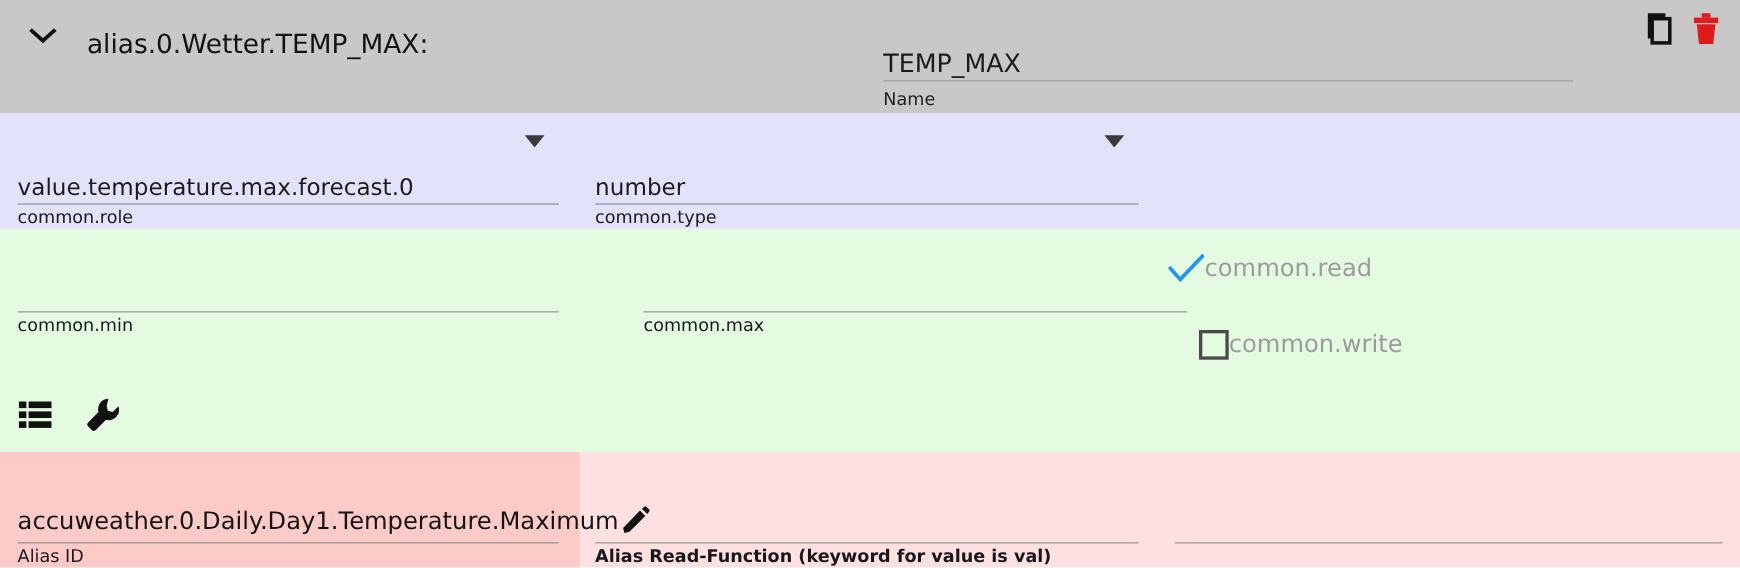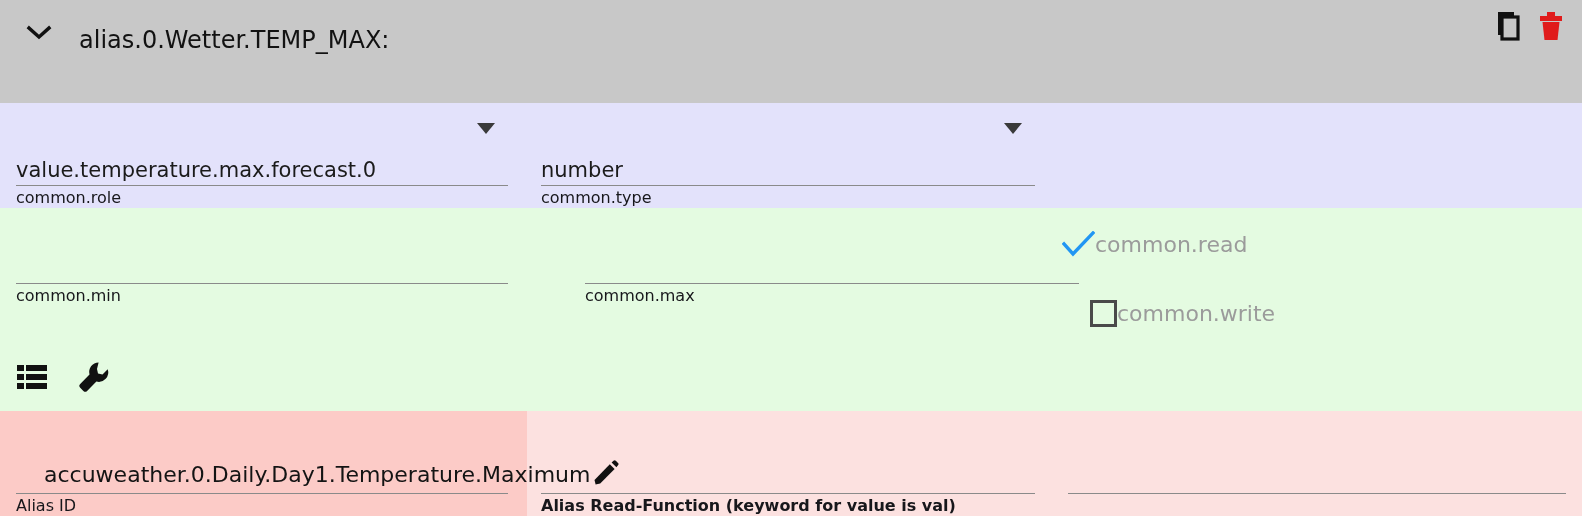--- a/index.html
+++ b/index.html
@@ -188,21 +188,20 @@
   .f-aliasread  { left: 541px;  top: 414px; width: 494px; height: 102px; font-weight: bold; }
   .f-aliaswrite { left: 1068px; top: 414px; width: 498px; height: 102px; }
   .alias-value-wrap {
     position: absolute;
     left: 0;
     bottom: 26px;
     display: flex;
     align-items: center;
     gap: 3px;
     white-space: nowrap;
-    margin-left: 28px;
   }
   .alias-value-wrap .txt {
     font-size: 22px;
     color: #141414;
     line-height: 26px;
   }
 </style>
 </head>
 <body>
 
@@ -215,20 +214,25 @@
   <div class="alias-left-tint"></div>
 
   <div class="chevron-btn">
     <svg width="26" height="16" viewBox="0 0 26 16" aria-hidden="true">
       <path d="M3 3 L13 12 L23 3" fill="none" stroke="#111111" stroke-width="3.4" stroke-linecap="square" stroke-linejoin="miter"></path>
     </svg>
   </div>
 
   <div class="obj-title">alias.0.Wetter.TEMP_MAX:</div>
 
+  <div class="field header-name-field">
+    <div class="value">TEMP_MAX</div>
+    <div class="rule"></div>
+    <div class="label">Name</div>
+  </div>
 
   <div class="header-icons">
     <div class="icon-btn">
       <svg width="30" height="32" viewBox="0 0 30 32" aria-hidden="true">
         <path d="M4 2 H20 V6 H7 V25 H4 Z" fill="#111111"></path>
         <rect x="8" y="7" width="16" height="22" fill="none" stroke="#111111" stroke-width="3.2"></rect>
       </svg>
     </div>
     <div class="icon-btn">
       <svg width="26" height="32" viewBox="0 0 26 32" aria-hidden="true">

